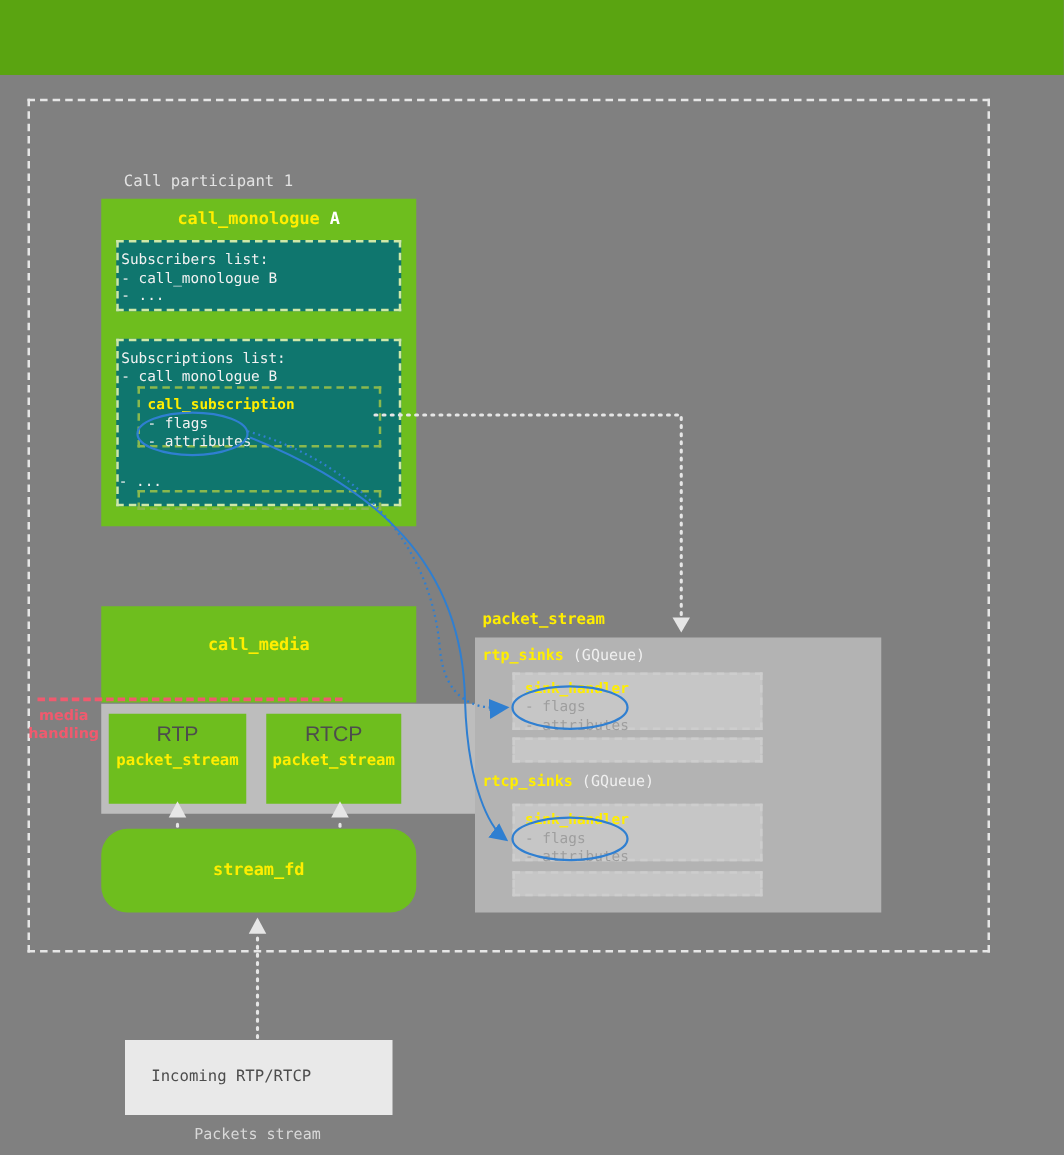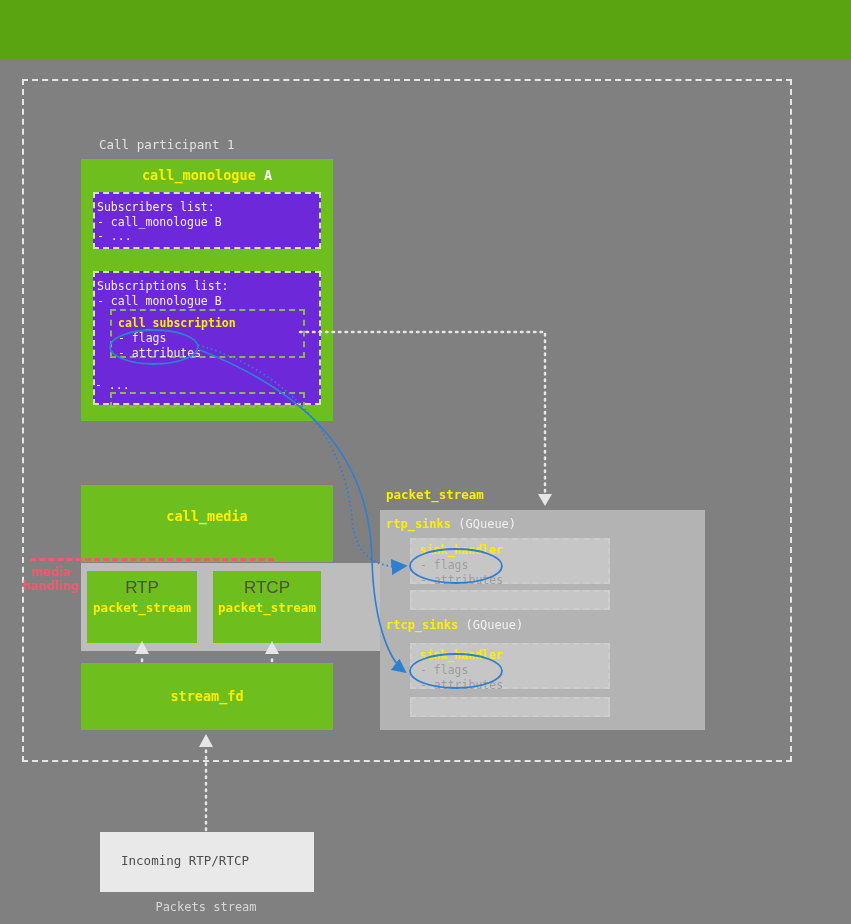--- a/index.html
+++ b/index.html
@@ -52,21 +52,21 @@
     left:81px;top:159px;width:252px;height:262px;
   }
   #call-monologue-title{
     position:absolute;left:0;top:8px;width:252px;
   }
   #cm-title-yellow{color:#ffee00;}
   #cm-title-white{color:#ffffff;}
 
   .dashbox{
     position:absolute;box-sizing:border-box;
-    border:2px dashed #cfe8a8;background:#6d28d9;
+    border:2px dashed #cfe8a8;background:#0f766e;
   }
   .dashbox-inner{
     position:absolute;box-sizing:border-box;
     border:2px dashed #8ab84e;background:transparent;
   }
   .listtext{
     color:#f2f2f2;font-size:11.5px;line-height:14.5px;white-space:pre-line;
   }
 
   #subscribers-box{left:93px;top:192px;width:228px;height:57px;}
@@ -108,21 +108,21 @@
     position:absolute;left:0;top:7px;width:100%;text-align:center;
     color:#4d4d4d;font-size:17px;
     font-family:Liberation Sans, sans-serif;
   }
   .proto-struct{
     position:absolute;left:0;top:29px;width:100%;text-align:center;
     color:#ffee00;font-size:12.5px;font-weight:bold;
   }
 
   
-  #stream-fd{left:81px;top:663px;width:252px;height:67px;}
+  #stream-fd{left:81px;top:663px;width:252px;height:67px;border-radius:21px;}
   #stream-fd-title{position:absolute;left:0;top:25px;width:252px;}
 
   
   #packet-stream-label{
     position:absolute;left:386px;top:487px;color:#ffee00;font-size:12.5px;font-weight:bold;
   }
   #packet-stream-box{
     position:absolute;left:380px;top:510px;width:325px;height:220px;
     background:#b3b3b3;
   }

